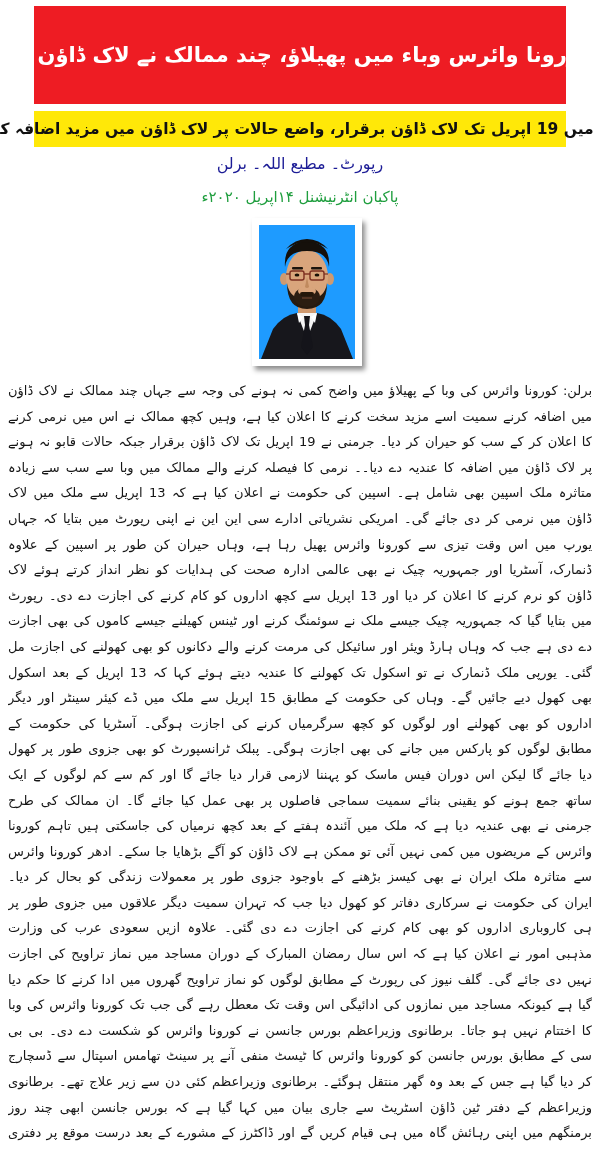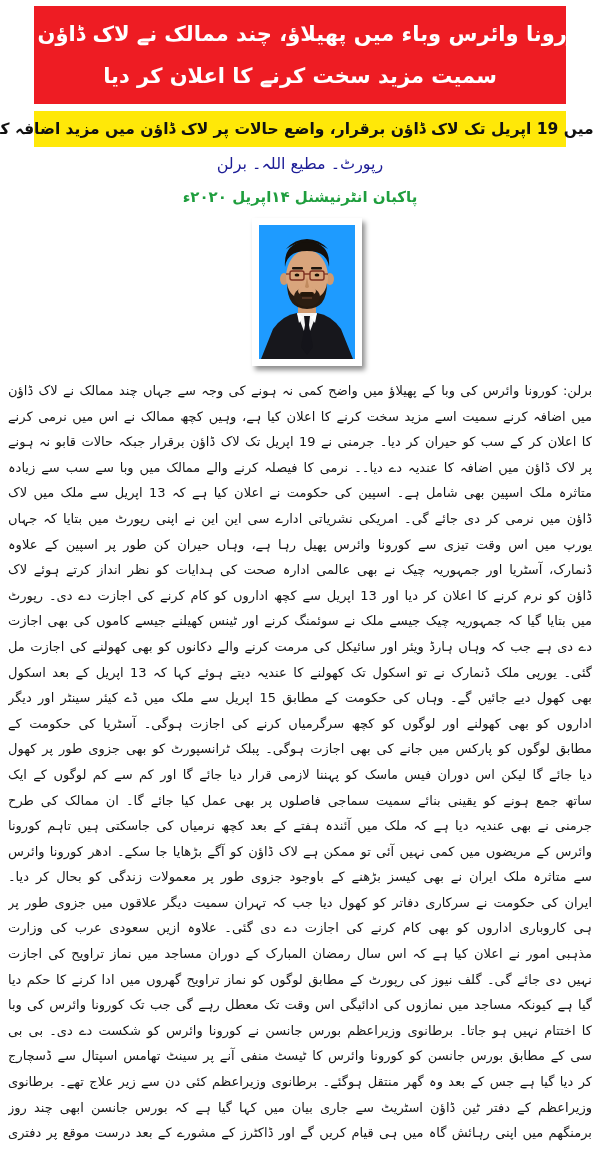--- a/index.html
+++ b/index.html
@@ -58,21 +58,21 @@
     color: #1c1c96;
     font-weight: normal;
     font-size: 16px;
   }
   .dateline {
     position: absolute;
     left: 0; top: 188px;
     width: 600px;
     text-align: center;
     color: #1f9e3e;
-    font-weight: bold;
+    font-weight: normal;
     font-size: 15px;
   }
   
   .photo-frame {
     position: absolute;
     left: 252px; top: 218px;
     width: 110px; height: 148px;
     background: #ffffff;
     box-sizing: border-box;
     padding: 7px;
@@ -101,21 +101,20 @@
     word-spacing: 1px;
   }
 </style>
 </head>
 <body>
 
 <div class="page">
 
   <div class="banner">
     <div class="h-line">جرمنی:  کورونا وائرس وباء میں پھیلاؤ، چند ممالک نے لاک ڈاؤن میں اضافہ</div>
-    <div class="h-line h-line2">سمیت مزید سخت کرنے کا اعلان کر دیا</div>
   </div>
 
   <div class="subhead">
     <div class="s-text">جرمنی میں 19 اپریل تک لاک ڈاؤن برقرار، واضع حالات پر لاک ڈاؤن میں مزید اضافہ کا عندیہ</div>
   </div>
 
   <div class="byline">رپورٹ۔ مطیع اللہ۔ برلن</div>
 
   <div class="dateline">پاکبان انٹرنیشنل ۱۴اپریل ۲۰۲۰ء</div>
 

